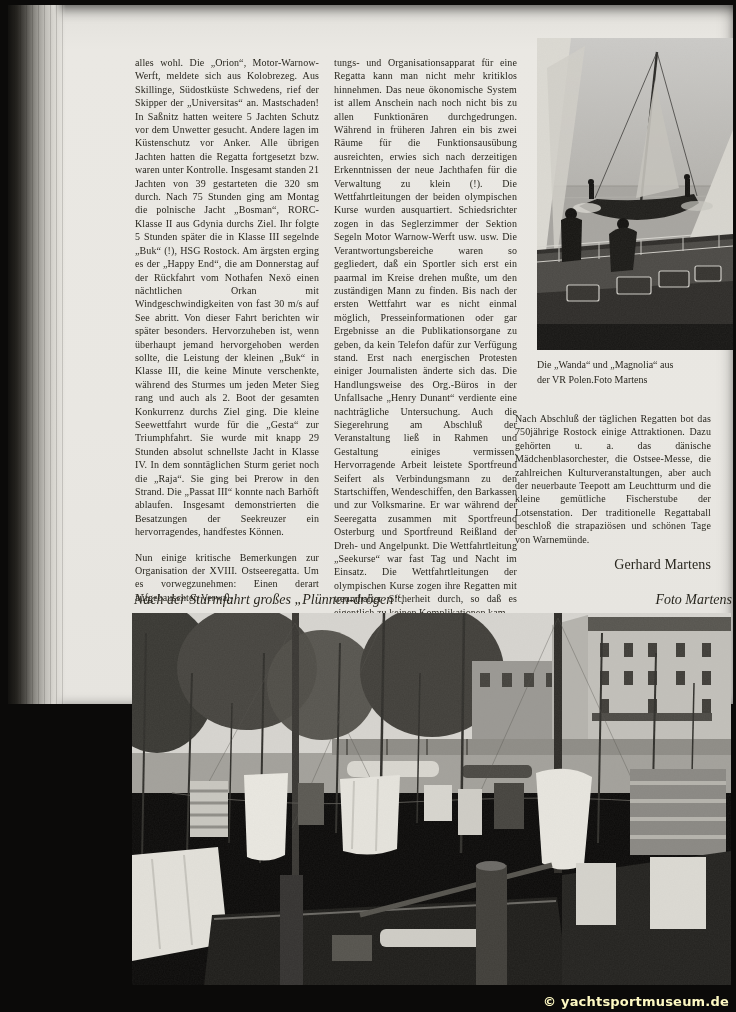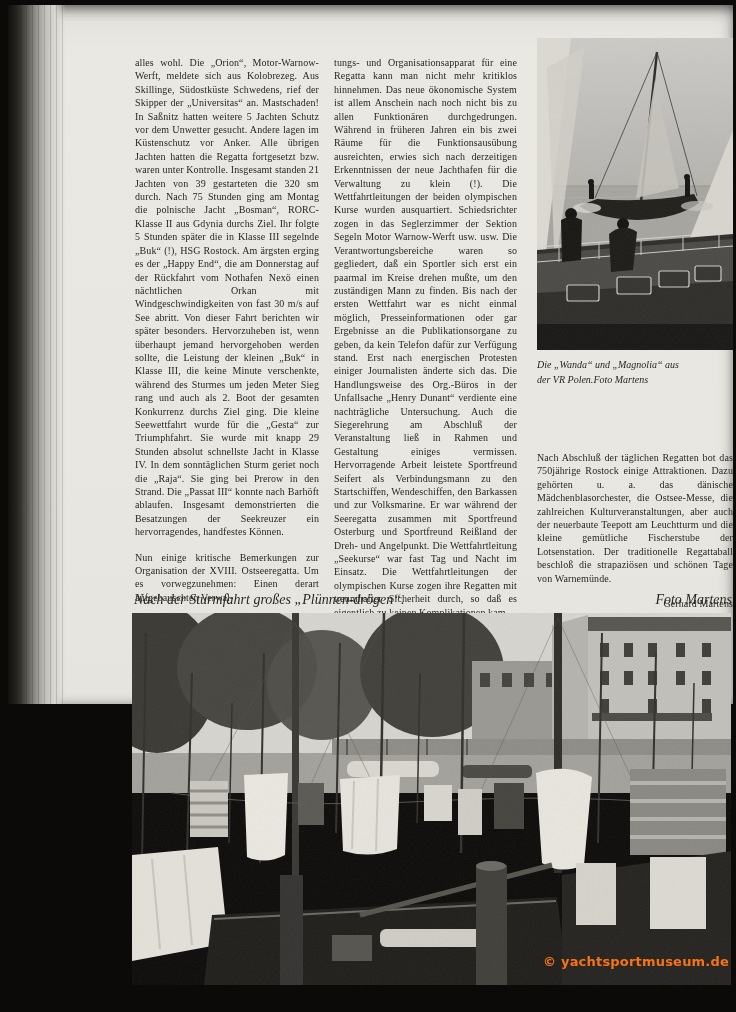--- a/index.html
+++ b/index.html
@@ -22,41 +22,41 @@
       linear-gradient(90deg,#11100e 0,#262420 9px,#4e4c47 17px,#8e8c86 27px,#bfbdb7 37px,#d8d6d0 46px,rgba(233,231,226,0) 58px);
   }
   .col{
     position:absolute;top:51px;
     font-size:10px;line-height:13.4px;color:#29271f;
     text-align:justify;letter-spacing:.1px;
   }
   .col p{margin:0 0 12px 0;}
   .col1{left:127px;width:184px;}
   .col2{left:326px;width:183px;}
-  .col3{left:529px;top:407px;width:196px;margin-top:39px;}
-  .signature{text-align:right;margin-top:8px;font-size:10px;color:#29271f;}
+  .col3{left:507px;top:407px;width:196px;}
+  .signature{text-align:right;margin-top:8px;font-size:14px;color:#29271f;}
   figure{margin:0;padding:0;}
   .photo1{position:absolute;left:529px;top:33px;width:196px;height:312px;}
   .photo2{position:absolute;left:124px;top:608px;width:599px;height:372px;}
   .photo1 svg,.photo2 svg{display:block;width:100%;height:100%;}
   .cap1{
     position:absolute;left:529px;top:352px;width:196px;
-    font-style:italic;font-size:10px;line-height:15px;color:#29271f;
+    font-size:10px;line-height:15px;color:#29271f;
   }
   .cap1 .line1{text-align:justify;}
   .cap1 .line2{display:flex;justify-content:flex-start;}
   .cap2{
     position:absolute;left:126px;top:588px;width:598px;
     display:flex;justify-content:space-between;
     font-style:italic;font-size:14px;line-height:14px;color:#29271f;
   }
   .watermark{
-    position:absolute;right:7px;top:954px;
+    position:absolute;right:7px;top:994px;
     font-family:"DejaVu Sans","Liberation Sans",sans-serif;
-    font-size:13px;font-weight:600;color:#f97316;letter-spacing:.2px;
+    font-size:13px;font-weight:600;color:#fef9c3;letter-spacing:.2px;
   }
 </style>
 </head>
 <body>
 
 <div class="page">
   <div class="binding"></div>
 
   <div class="col col1">
     <p>alles wohl. Die „Orion“, Motor-Warnow-Werft, meldete sich aus Kolobrezeg. Aus Skillinge, Südostküste Schwedens, rief der Skipper der „Universitas“ an. Mastschaden! In Saßnitz hatten weitere 5 Jachten Schutz vor dem Unwetter gesucht. Andere lagen im Küstenschutz vor Anker. Alle übrigen Jachten hatten die Regatta fortgesetzt bzw. waren unter Kontrolle. Insgesamt standen 21 Jachten von 39 gestarteten die 320 sm durch. Nach 75 Stunden ging am Montag die polnische Jacht „Bosman“, RORC-Klasse II aus Gdynia durchs Ziel. Ihr folgte 5 Stunden später die in Klasse III segelnde „Buk“ (!), HSG Rostock. Am ärgsten erging es der „Happy End“, die am Donnerstag auf der Rückfahrt vom Nothafen Nexö einen nächtlichen Orkan mit Windgeschwindigkeiten von fast 30 m/s auf See abritt. Von dieser Fahrt berichten wir später besonders. Hervorzuheben ist, wenn überhaupt jemand hervorgehoben werden sollte, die Leistung der kleinen „Buk“ in Klasse III, die keine Minute verschenkte, während des Sturmes um jeden Meter Sieg rang und auch als 2. Boot der gesamten Konkurrenz durchs Ziel ging. Die kleine Seewettfahrt wurde für die „Gesta“ zur Triumphfahrt. Sie wurde mit knapp 29 Stunden absolut schnellste Jacht in Klasse IV. In dem sonntäglichen Sturm geriet noch die „Raja“. Sie ging bei Prerow in den Strand. Die „Passat III“ konnte nach Barhöft ablaufen. Insgesamt demonstrierten die Besatzungen der Seekreuzer ein hervorragendes, handfestes Können.</p>

